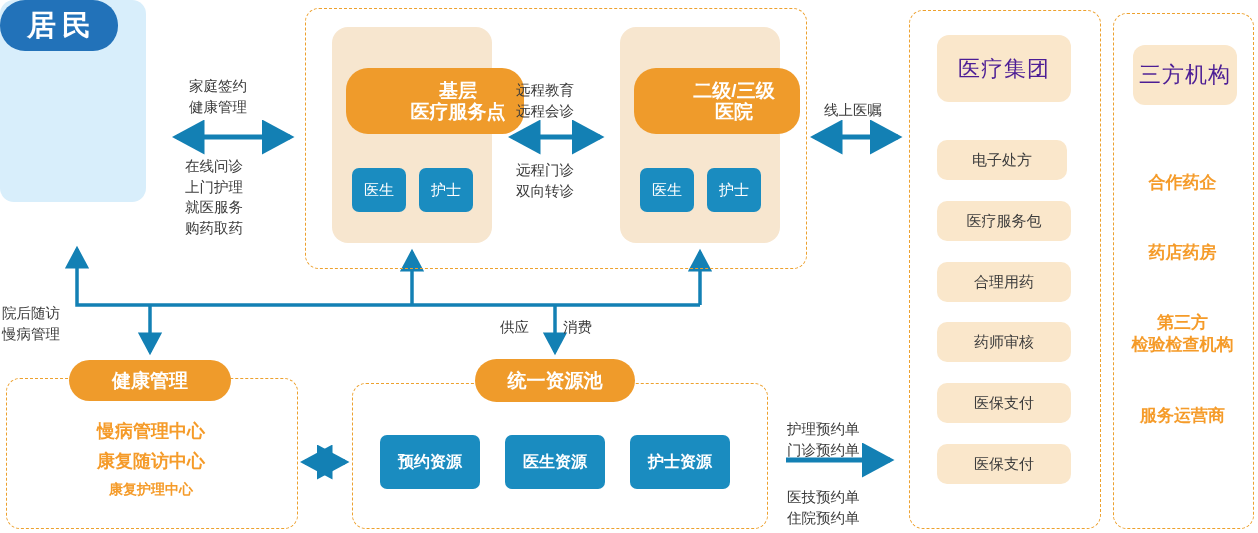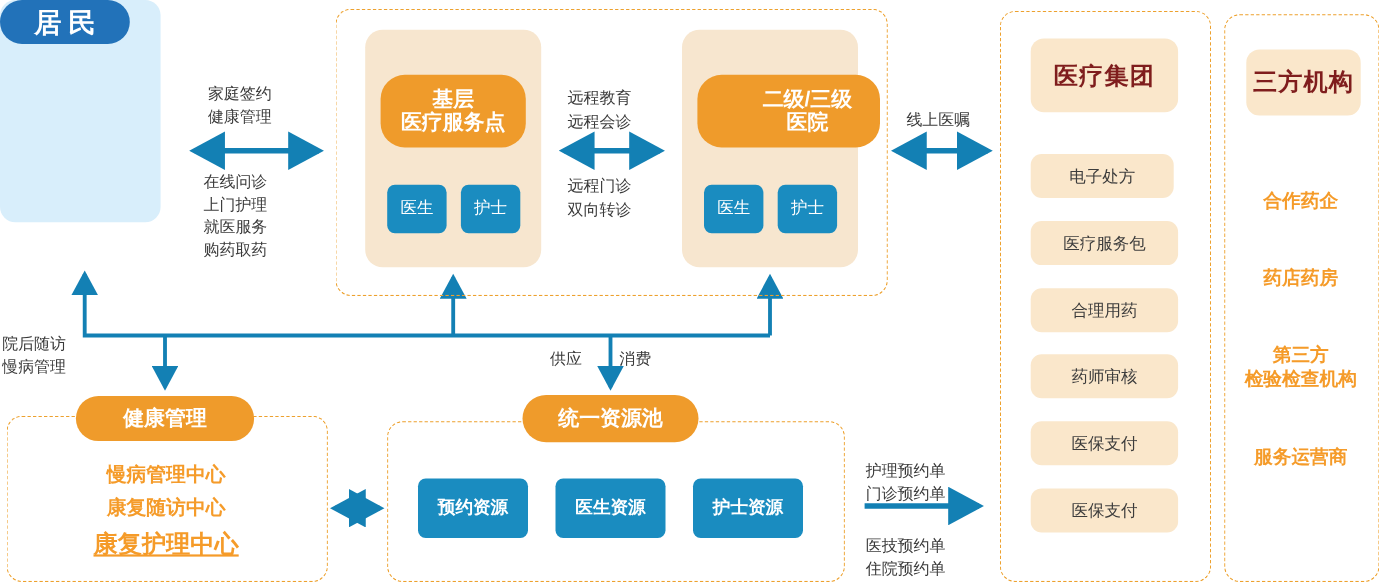--- a/index.html
+++ b/index.html
@@ -14,40 +14,40 @@
       display:flex;align-items:center;justify-content:center;text-align:center;
       color:#ffffff;font-weight:bold;line-height:1.12;}
   .blue-box{position:absolute;background:#1a8cc0;border-radius:7px;
       display:flex;align-items:center;justify-content:center;
       color:#ffffff;line-height:1.1;}
   .soft-chip{position:absolute;background:#fae7cb;border-radius:10px;
       display:flex;align-items:center;justify-content:center;
       color:#3c3c3c;font-size:15px;}
   .hdr-chip{position:absolute;background:#fae7cb;border-radius:12px;
       display:flex;align-items:center;justify-content:center;
-      color:#7f1d1d;font-size:22px;font-weight:bold;letter-spacing:1px;}
+      color:#4c1d95;font-size:22px;font-weight:normal;letter-spacing:1px;}
   .orange-text{position:absolute;color:#f59b29;font-weight:bold;
       text-align:center;line-height:1.32;}
   .lbl{position:absolute;color:#3a3a3a;font-size:14.5px;line-height:1.42;
       white-space:pre;}
   .lbl.c{text-align:center;}
   svg.ov{position:absolute;left:0;top:0;width:1258px;height:533px;
       pointer-events:none;overflow:visible;}
 
   
   #resident-card{left:6px;top:44px;width:146px;height:202px;
       background:#d8eefb;border-radius:14px;}
-  #resident-pill{left:20px;top:110px;width:118px;height:40px;
+  #resident-pill{left:20px;top:110px;width:118px;height:51px;
       background:#2272b9;border-radius:25px;display:flex;align-items:center;
-      justify-content:center;color:#fff;font-size:25px;font-weight:bold;
+      justify-content:center;color:#fff;font-size:29px;font-weight:bold;
       letter-spacing:6px;text-indent:6px;}
 
   #clinic-dashed{left:305px;top:8px;width:500px;height:259px;}
   #grass-card{left:332px;top:27px;width:160px;height:216px;}
-  #grass-pill{left:346px;top:68px;width:132px;height:66px;font-size:19px;}
+  #grass-pill{left:346px;top:68px;width:132px;height:66px;font-size:19px;padding-left:46px;}
   #grass-doc{left:352px;top:168px;width:54px;height:44px;font-size:15px;}
   #grass-nurse{left:419px;top:168px;width:54px;height:44px;font-size:15px;}
 
   #hosp-card{left:620px;top:27px;width:160px;height:216px;}
   #hosp-pill{left:634px;top:68px;width:132px;height:66px;font-size:19px;}
   #hosp-doc{left:640px;top:168px;width:54px;height:44px;font-size:15px;}
   #hosp-nurse{left:707px;top:168px;width:54px;height:44px;font-size:15px;}
 
   #group-dashed{left:909px;top:10px;width:190px;height:517px;}
   #group-hdr{left:937px;top:35px;width:134px;height:67px;}
@@ -153,21 +153,21 @@
   <div class="orange-text" style="left:1113px;top:172px;width:139px;font-size:17px;">合作药企</div>
   <div class="orange-text" style="left:1113px;top:242px;width:139px;font-size:17px;">药店药房</div>
   <div class="orange-text" style="left:1113px;top:312px;width:139px;font-size:17px;white-space:pre-line;">第三方
 检验检查机构</div>
   <div class="orange-text" style="left:1113px;top:405px;width:139px;font-size:17px;">服务运营商</div>
 
   <div id="health-dashed" class="dashed"></div>
   <div id="health-pill" class="orange-pill">健康管理</div>
   <div class="orange-text" style="left:6px;top:420px;width:290px;font-size:18px;">慢病管理中心</div>
   <div class="orange-text" style="left:6px;top:450px;width:290px;font-size:18px;">康复随访中心</div>
-  <div class="orange-text" style="left:6px;top:480px;width:290px;font-size:22px;text-decoration:underline;">康复护理中心</div>
+  <div class="orange-text" style="left:6px;top:480px;width:290px;font-size:14px;">康复护理中心</div>
 
   <div id="pool-dashed" class="dashed"></div>
   <div id="pool-pill" class="orange-pill">统一资源池</div>
   <div id="pool-b1" class="blue-box">预约资源</div>
   <div id="pool-b2" class="blue-box">医生资源</div>
   <div id="pool-b3" class="blue-box">护士资源</div>
 
   <div id="lb-sign" class="lbl c">家庭签约
 健康管理</div>
   <div id="lb-online" class="lbl c">在线问诊

